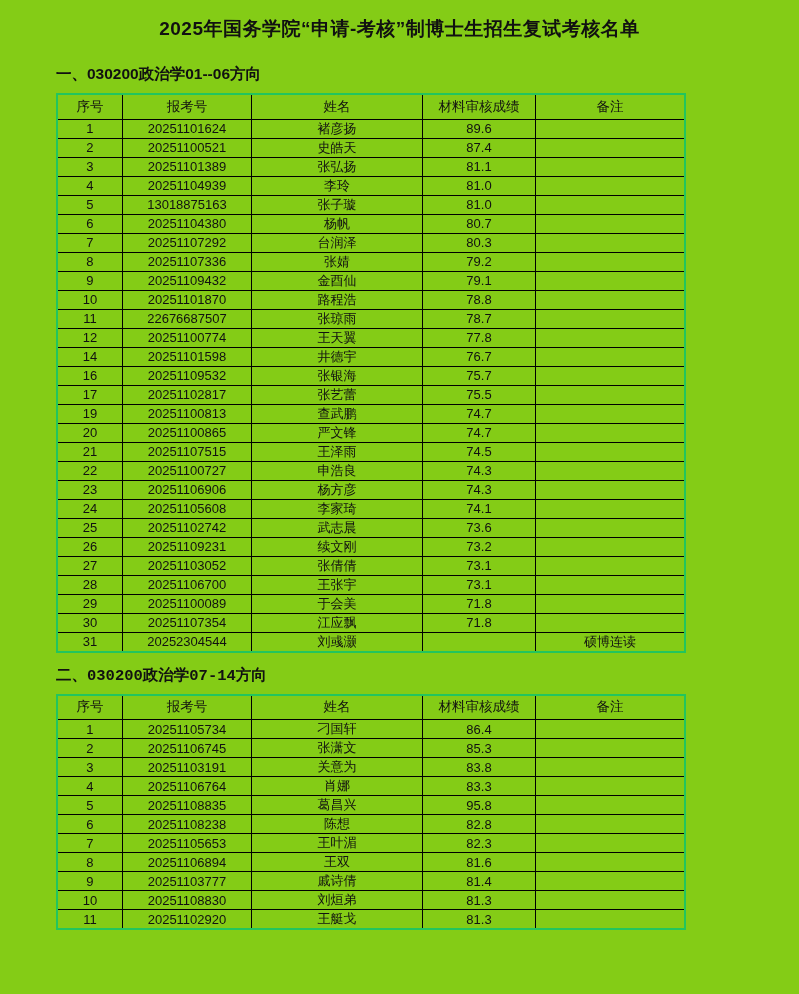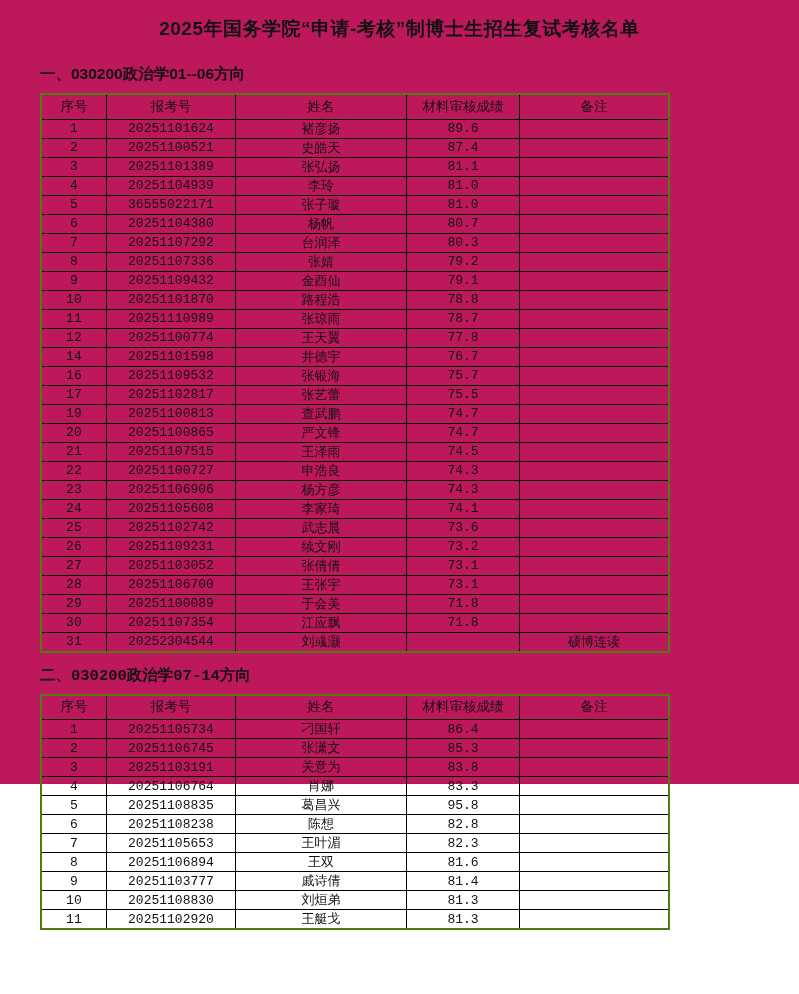--- a/index.html
+++ b/index.html
@@ -6,33 +6,33 @@
   html, body { background: #ffffff; }
   body {
     width: 799px;
     height: 994px;
     font-family: "Liberation Sans", "DejaVu Sans", sans-serif;
     color: #000000;
     overflow: hidden;
   }
   .page {
     width: 799px;
-    height: 784px;
+    height: 994px;
     padding: 12px 0 0 0;
-    background: #be185d;
+    background: #84cc16;
   }
   .doc-title {
     text-align: center;
     font-size: 19px;
     font-weight: 700;
     letter-spacing: 0.5px;
     margin-top: 4px;
     color: #111111;
   }
-  .section { margin-left: 40px; width: 630px; }
+  .section { margin-left: 56px; width: 630px; }
   .section-heading {
     font-size: 15.5px;
     font-weight: 700;
     color: #111111;
     margin-top: 0;
   }
   .section-1 .section-heading { margin-top: 22px; margin-bottom: 8px; }
   .section-2 .section-heading { margin-top: 12px; margin-bottom: 8px; font-family: Liberation Mono, monospace; }
   table.score-table {
     border-collapse: collapse;
@@ -44,21 +44,21 @@
     border: 1px solid #000000;
     text-align: center;
     vertical-align: middle;
     font-size: 13px;
     font-weight: 400;
     color: #111111;
     padding: 0;
     overflow: hidden;
     white-space: nowrap;
   }
-  table.score-table { border: 2px solid #4d7c0f; font-family: Liberation Mono, monospace; }
+  table.score-table { border: 2px solid #22c55e; }
   table.score-table th { height: 25px; font-size: 13.5px; }
   table.score-table td { height: 18.5px; }
   col.c-index  { width: 10.4%; }
   col.c-appno  { width: 20.6%; }
   col.c-name   { width: 27.2%; }
   col.c-score  { width: 18.0%; }
   col.c-remark { width: 23.8%; }
 </style>
 </head>
 <body>
@@ -110,21 +110,21 @@
           </tr>
           <tr>
             <td>4</td>
             <td>20251104939</td>
             <td>李玲</td>
             <td>81.0</td>
             <td></td>
           </tr>
           <tr>
             <td>5</td>
-            <td>36555022171</td>
+            <td>13018875163</td>
             <td>张子璇</td>
             <td>81.0</td>
             <td></td>
           </tr>
           <tr>
             <td>6</td>
             <td>20251104380</td>
             <td>杨帆</td>
             <td>80.7</td>
             <td></td>
@@ -152,21 +152,21 @@
           </tr>
           <tr>
             <td>10</td>
             <td>20251101870</td>
             <td>路程浩</td>
             <td>78.8</td>
             <td></td>
           </tr>
           <tr>
             <td>11</td>
-            <td>20251110989</td>
+            <td>22676687507</td>
             <td>张琼雨</td>
             <td>78.7</td>
             <td></td>
           </tr>
           <tr>
             <td>12</td>
             <td>20251100774</td>
             <td>王天翼</td>
             <td>77.8</td>
             <td></td>

